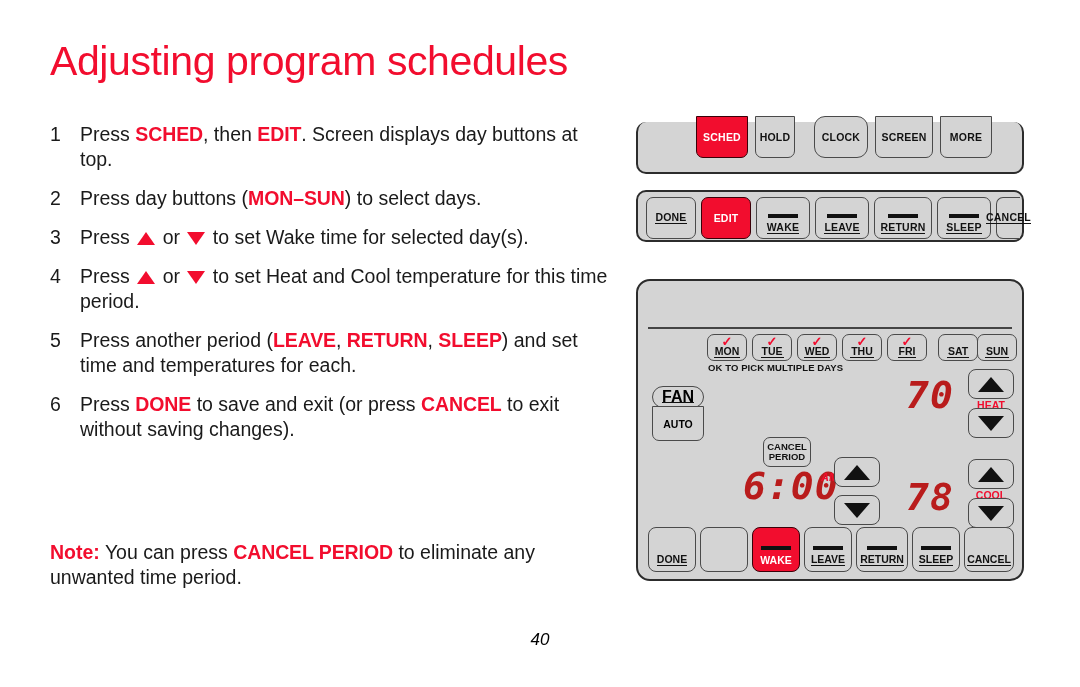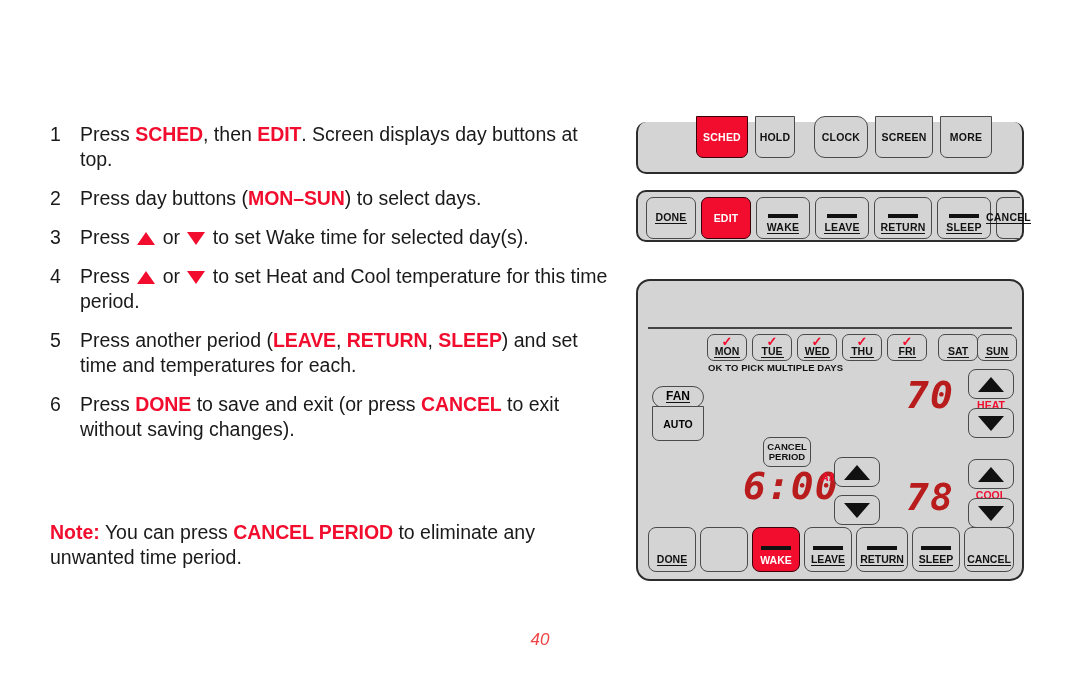--- a/index.html
+++ b/index.html
@@ -62,21 +62,21 @@
   .tri-dn { border-left:9px solid transparent; border-right:9px solid transparent; border-top:13px solid #F20D2E; }
 
   
   .page-num {
     position: absolute;
     left: 0; right: 0;
     top: 630px;
     text-align: center;
     font-size: 17px;
     font-style: italic;
-    color: #ef4444;
+    color: #000000;
   }
 
   
   .tbtn {
     background: #d4d4d4;
     border: 1.6px solid #4a4a4a;
     border-radius: 7px;
     display: flex;
     align-items: center;
     justify-content: center;
@@ -165,21 +165,21 @@
     position:absolute; left: 70px; top: 81px;
     font-size: 9.5px; font-weight: bold; color:#111; letter-spacing:0.1px;
   }
 
   
   #fan-pill {
     position:absolute; left: 14px; top: 105px; width: 52px; height: 22px;
     background:#d4d4d4; border:1.6px solid #4a4a4a; border-radius: 11px;
     display:flex; align-items:center; justify-content:center;
   }
-  #fan-pill span { font-size:12px; font-weight:bold; border-bottom:1.2px solid #111; line-height:11px;}
+  #fan-pill span { font-size:16px; font-weight:bold; border-bottom:1.2px solid #111; line-height:11px;}
   #auto-box {
     position:absolute; left: 14px; top: 125px; width: 52px; height: 35px;
     background:#d4d4d4; border:1.6px solid #4a4a4a; border-radius: 7px;
     border-top-left-radius: 0; border-top-right-radius: 0;
     display:flex; align-items:center; justify-content:center;
   }
   #auto-box span { font-size:10.5px; font-weight:bold; }
 
   
   #cancel-period {
@@ -246,20 +246,21 @@
   #f-leave  { left: 166px; width: 48px; }
   #f-return { left: 218px; width: 52px; }
   #f-sleep  { left: 274px; width: 48px; }
   #f-cancel { left: 326px; width: 50px; }
 </style>
 </head>
 <body>
 
 <div class="page">
 
+  <div class="title">Adjusting program schedules</div>
 
   <div class="steps" id="steps-host">
       <div class="step">
         <div class="step-num">1</div>
         <div class="step-body"><span>Press </span><span class="kw">SCHED</span><span>, then </span><span class="kw">EDIT</span><span>. Screen displays day buttons at top.</span></div>
       </div>
       <div class="step">
         <div class="step-num">2</div>
         <div class="step-body"><span>Press day buttons (</span><span class="kw">MON</span><span class="kw">–</span><span class="kw">SUN</span><span>) to select days.</span></div>
       </div>
@@ -273,21 +274,21 @@
       </div>
       <div class="step">
         <div class="step-num">5</div>
         <div class="step-body"><span>Press another period (</span><span class="kw">LEAVE</span><span>, </span><span class="kw">RETURN</span><span>, </span><span class="kw">SLEEP</span><span>) and set time and temperatures for each.</span></div>
       </div>
       <div class="step">
         <div class="step-num">6</div>
         <div class="step-body"><span>Press </span><span class="kw">DONE</span><span> to save and exit (or press </span><span class="kw">CANCEL</span><span> to exit without saving changes).</span></div>
       </div>
     </div>
-  <div class="note-block" id="note-host" style="top:500px; position:absolute; left:50px;"><span class="note-lead">Note:</span><span> You can press </span><span class="kw">CANCEL PERIOD</span><span> to eliminate any unwanted time period.</span></div>
+  <div class="note-block" id="note-host" style="top:520px; position:absolute; left:50px;"><span class="note-lead">Note:</span><span> You can press </span><span class="kw">CANCEL PERIOD</span><span> to eliminate any unwanted time period.</span></div>
 
   <div class="page-num">40</div>
 
   <div class="panel-strip" id="strip-one">
     <div class="strip-row">
       <div class="tbtn red" id="b-sched">
         <span>SCHED</span>
       </div>
       <div class="tbtn" id="b-hold">
         <span>HOLD</span>

